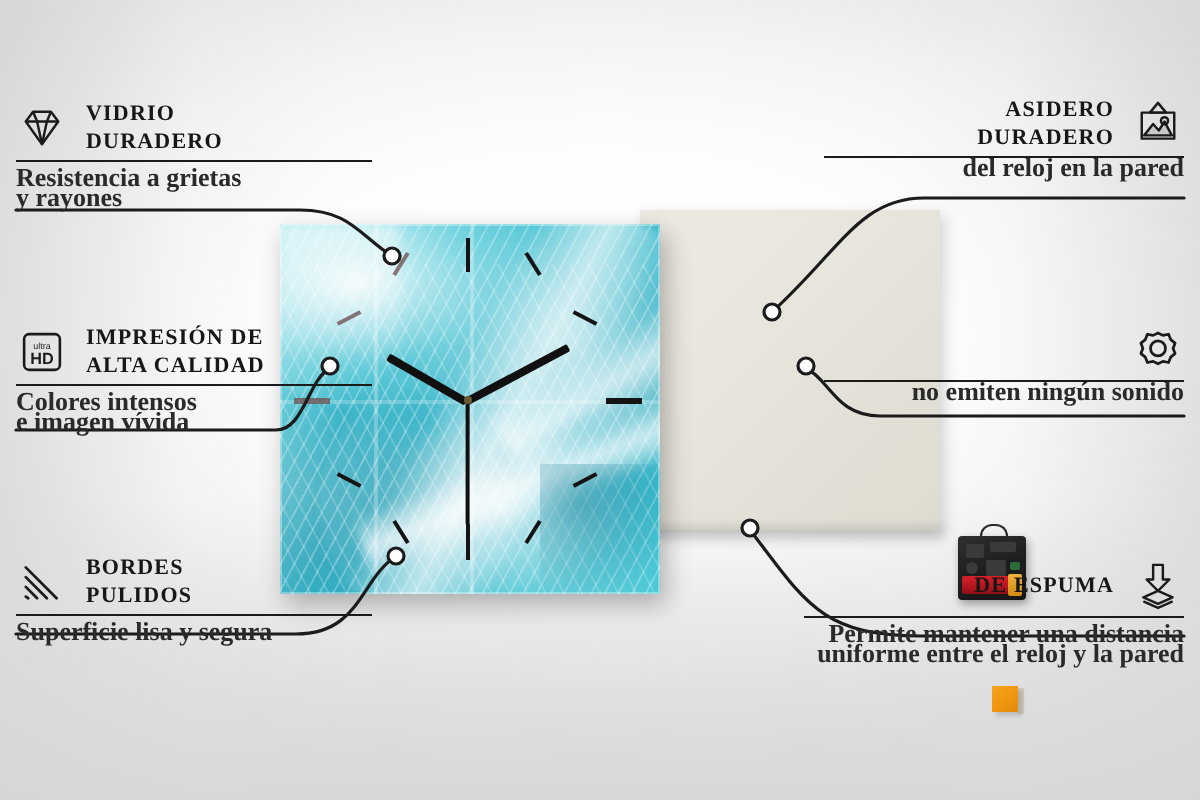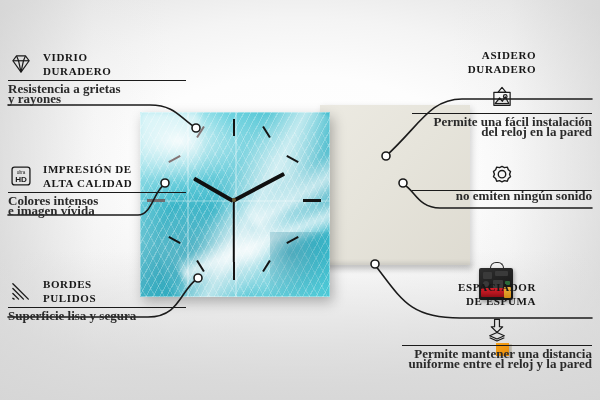--- a/index.html
+++ b/index.html
@@ -107,21 +107,21 @@
   .co-rule{height:1px;background:#1b1b1b;margin-top:2px;}
   .co-desc{
     font-size:13px;line-height:10px;color:#2a2a2a;margin-top:3px;white-space:nowrap;
     font-family:"Liberation Serif", serif;
     font-weight:bold;
   }
   .co-left .co-title,.co-left .co-desc{text-align:left;}
   .co-right{text-align:right;}
   .co-right .co-title,.co-right .co-desc{text-align:right;}
   .co-head{display:flex;align-items:center;gap:9px;}
-  .co-right .co-head{justify-content:flex-end;flex-direction:column;}
+  .co-right .co-head{justify-content:flex-end;}
   .ico{width:26px;height:26px;flex:0 0 26px;display:block;}
 
   #links{position:absolute;inset:0;pointer-events:none;}
 </style>
 </head>
 <body>
 
 <div id="stage">
 
   <div id="corner-l"></div>
@@ -282,41 +282,39 @@
       <svg class="ico" viewBox="0 0 32 32">
         <g fill="none" stroke="#1b1b1b" stroke-width="1.5" stroke-linejoin="round">
           <path d="M16 3 L11 9 H21 Z"></path>
           <rect x="6" y="9" width="20" height="16"></rect>
           <path d="M7.5 23 L13 16 L16.5 20 L20 14.5 L24.5 23 Z" fill="#1b1b1b" fill-opacity=".12"></path>
           <circle cx="20" cy="14" r="2.2"></circle>
         </g>
       </svg>
     </div>
     <div class="co-rule" style="width:180px;"></div>
-    <div class="co-desc">Permite una fácil instalación</div>
     <div class="co-desc" style="margin-top:0;">del reloj en la pared</div>
   </div>
 
   <div class="callout co-right" style="left:412px;top:162px;width:180px;">
     <div class="co-head">
       <svg class="ico" viewBox="0 0 32 32">
         <g fill="none" stroke="#1b1b1b" stroke-width="1.7" stroke-linejoin="round">
           <path d="M16 5.5 L19 7 L22.5 6.3 L23.8 9.6 L26.5 11.8 L25.3 15 L26.5 18.2 L23.8 20.4 L22.5 23.7 L19 23 L16 24.5 L13 23 L9.5 23.7 L8.2 20.4 L5.5 18.2 L6.7 15 L5.5 11.8 L8.2 9.6 L9.5 6.3 L13 7 Z"></path>
           <circle cx="16" cy="15" r="4.6"></circle>
         </g>
       </svg>
     </div>
     <div class="co-rule" style="width:180px;"></div>
     <div class="co-desc" style="margin-top:0;">no emiten ningún sonido</div>
   </div>
 
   <div class="callout co-right" style="left:402px;top:280px;width:190px;">
     <div class="co-head">
       <div>
-        <div class="co-title">ESPACIADOR</div>
         <div class="co-title">DE ESPUMA</div>
       </div>
       <svg class="ico" viewBox="0 0 32 32">
         <g fill="none" stroke="#1b1b1b" stroke-width="1.5" stroke-linejoin="round">
           <path d="M13 3 H19 V12 H23 L16 19 L9 12 H13 Z"></path>
           <path d="M16 19 L25 23 L16 27 L7 23 Z"></path>
           <path d="M7 25.5 L16 29.5 L25 25.5"></path>
         </g>
       </svg>
     </div>

